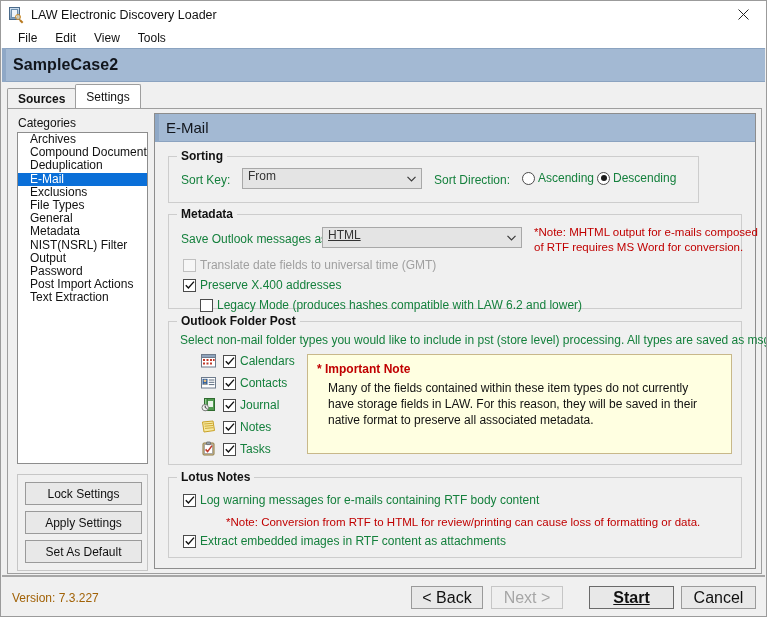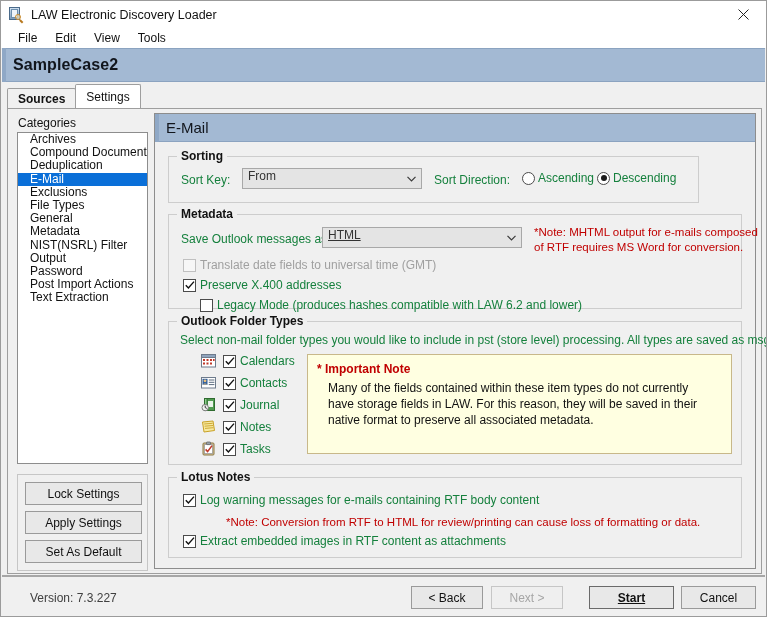--- a/index.html
+++ b/index.html
@@ -253,29 +253,29 @@
   .ol-icon { width: 16px; height: 16px; position: relative; flex: 0 0 auto; }
 
   
   .footer {
     position: absolute; left: 1px; top: 574px;
     width: 763px; height: 41px;
     background: #f0f0f0;
     border-top: 2px solid #a6a6a6;
   }
   .version-text {
-    position: absolute; left: 28px; top: 14px;
-    font-size: 12px; color: #404040;
+    position: absolute; left: 10px; top: 14px;
+    font-size: 12px; color: #a16207;
   }
   .nav-btn {
     position: absolute; top: 9px;
     height: 23px;
     background: #e8e8e8;
     border: 1px solid #9a9a9a;
-    font-size: 12px; color: #111;
+    font-size: 16px; color: #111;
     display: flex; align-items: center; justify-content: center;
   }
   .nav-btn.disabled { color: #a6a6a6; background: #efefef; border-color: #c6c6c6; }
   .nav-btn.default { font-weight: bold; border-color: #6a6a6a; }
 </style>
 </head>
 <body>
 
 <div id="app">
 
@@ -414,21 +414,21 @@
           <span class="lbl">Preserve X.400 addresses</span>
         </div>
 
         <div class="cbx-row" style="left:31px; top:83px;">
           <span class="cbx"></span>
           <span class="lbl">Legacy Mode (produces hashes compatible with LAW 6.2 and lower)</span>
         </div>
       </div>
 
       <div class="group" style="left:13px; top:207px; width:574px; height:144px;">
-        <span class="group-title">Outlook Folder Types</span>
+        <span class="group-title">Outlook Folder Post</span>
 
         <span class="lbl" style="position:absolute; left:11px; top:11px;">Select non-mail folder types you would like to include in pst (store level) processing.  All types are saved as msg/rtf</span>
 
         <div class="cbx-row" style="left:32px; top:31px;">
           <span class="ol-icon">
             <svg width="15" height="15" viewBox="0 0 15 15">
               <rect x="0.5" y="1.5" width="14" height="12.5" fill="#ffffff" stroke="#6e7b8c" stroke-width="1"></rect>
               <rect x="0.5" y="1.5" width="14" height="3" fill="#8fa4bd" stroke="#6e7b8c" stroke-width="1"></rect>
               <g fill="#c0392b">
                 <rect x="2" y="6" width="2" height="2"></rect>

